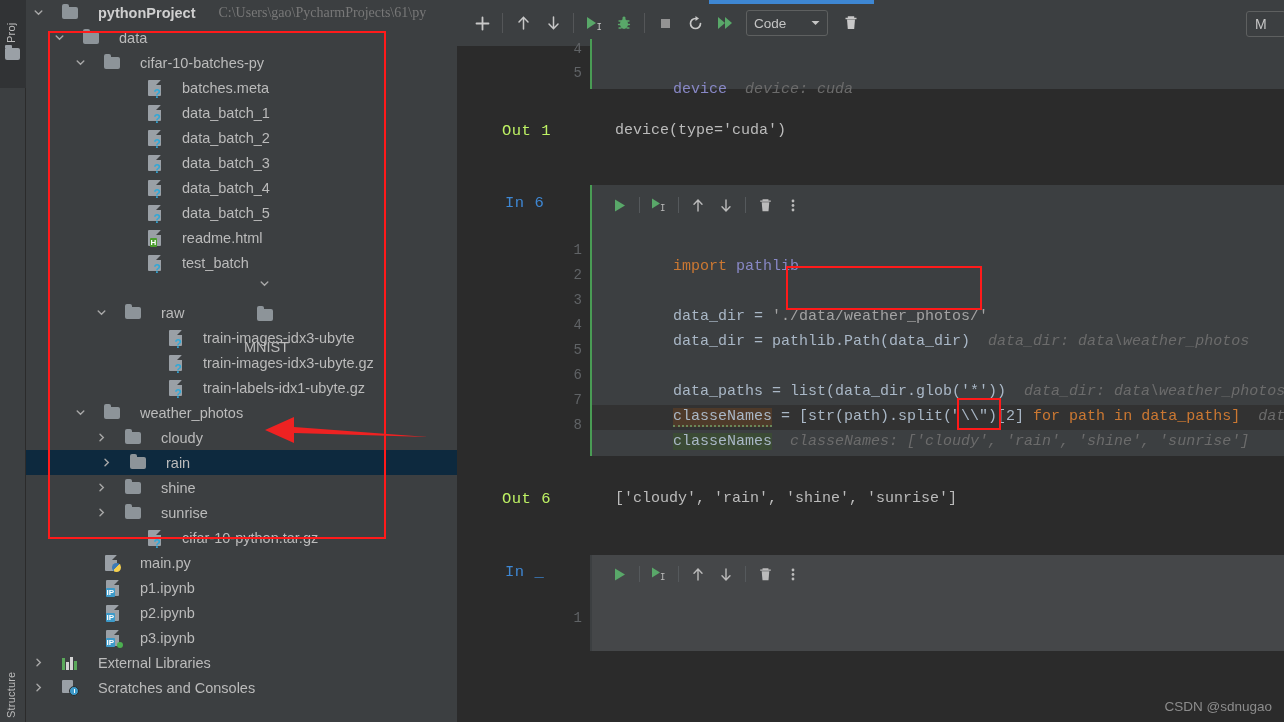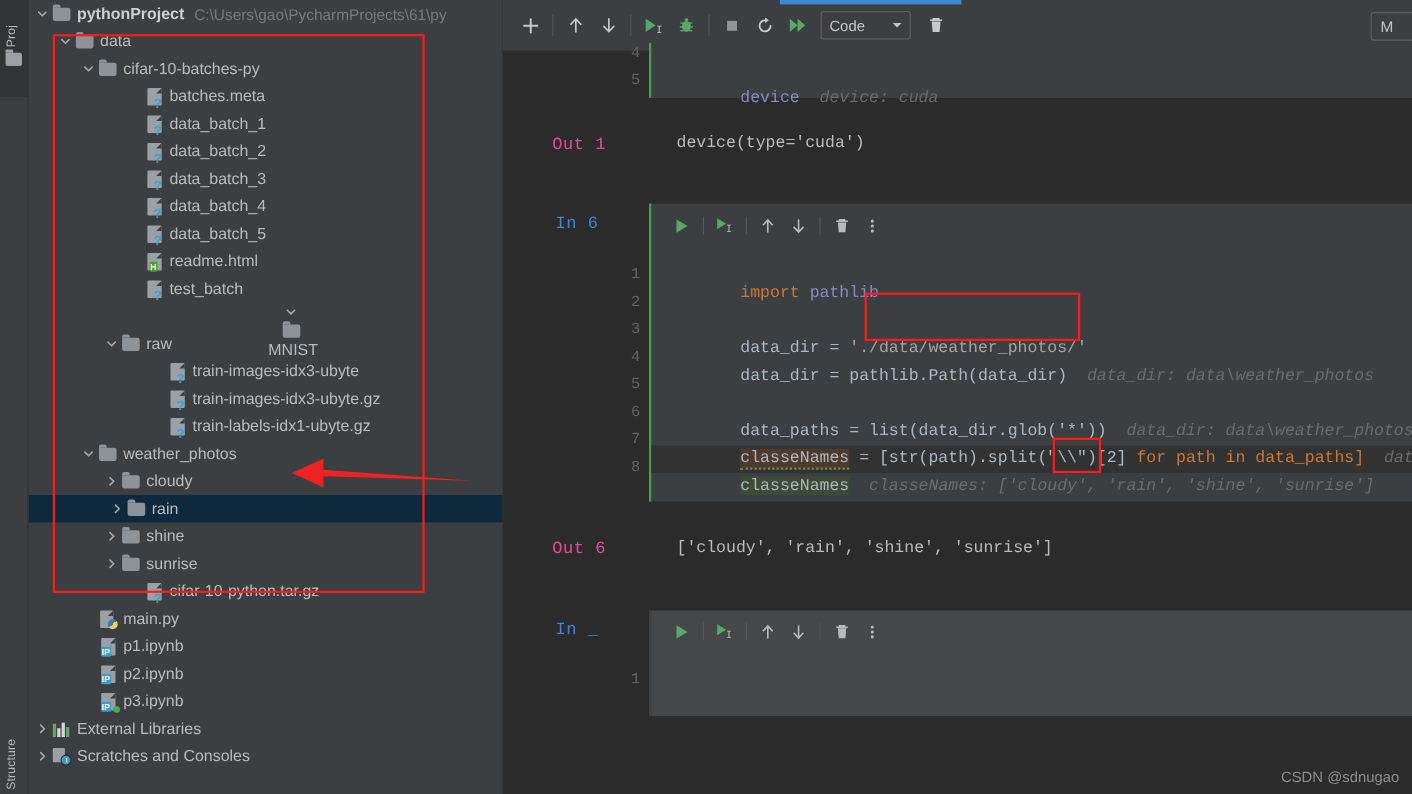--- a/index.html
+++ b/index.html
@@ -41,33 +41,34 @@
 
   
   .tree-panel {
     position: absolute; left: 26px; top: 0; width: 431px; height: 722px;
     background: #3c3f41; overflow: hidden;
   }
   .tree-row {
     position: relative; height: 25px; display: flex; align-items: center;
     white-space: nowrap; font-size: 14.5px; color: #bbbbbb;
     padding-left: 0;
+    gap: 14px;
   }
   .tree-row.selected { background: #0d293e; }
   .arrow {
     width: 16px; height: 25px; display: inline-flex;
     align-items: center; justify-content: center;
     flex: 0 0 16px;
   }
   .arrow svg { display: block; }
   .arrow.blank { visibility: hidden; }
   .icon { width: 20px; height: 25px; display: inline-flex; align-items:center; justify-content:center; flex:0 0 20px; position: relative;}
   .lbl { padding-left: 4px; }
   .lbl.bold { font-weight: bold; color: #cfcfcf; }
-  .path-hint { color: #787878; padding-left: 9px; font-size: 14px; }
+  .path-hint { color: #787878; padding-left: 9px; font-size: 14px; font-family: Liberation Serif, serif; }
 
   
   .fold { width: 16px; height: 12px; background: #8d9499; border-radius: 0 2px 2px 2px; position: relative; }
   .fold:before {
     content:""; position:absolute; left:0; top:-3px; width:7px; height:3px;
     background:#8d9499; border-radius:2px 2px 0 0;
   }
   
   .file { width: 13px; height: 16px; background: #9aa0a6; position: relative; border-radius: 1px; }
   .file:before {
@@ -160,21 +161,21 @@
     background: #2b2b2b;
   }
   .gutter-num {
     position: absolute; color: #606366; font-size: 14px;
     font-family: "Liberation Mono", monospace; text-align: right; width: 20px;
   }
   .prompt {
     position: absolute; font-family: "Liberation Mono", monospace;
     font-size: 15.5px; letter-spacing: 0.5px;
   }
-  .prompt.out { color: #ec4899; }
+  .prompt.out { color: #bef264; }
   .prompt.in { color: #3e87d3; }
 
   .cellbox {
     position: absolute; background: #3c3f41;
     border-left: 2px solid #499c54;
   }
   .cellbox.inactive { border-left: 2px solid #3c3f41; }
   .cell-toolbar {
     position: absolute; height: 30px; display:flex; align-items:center;
     gap: 0px; padding-left: 16px;

